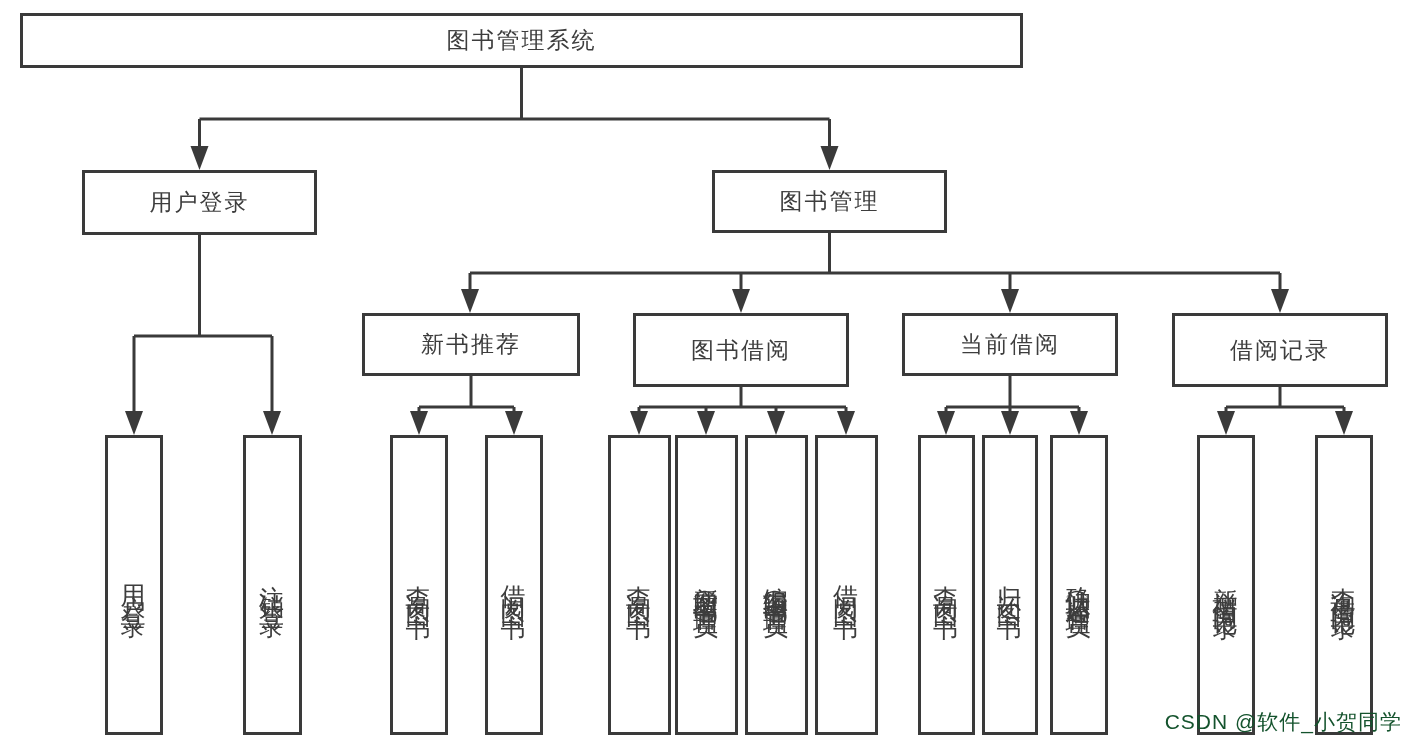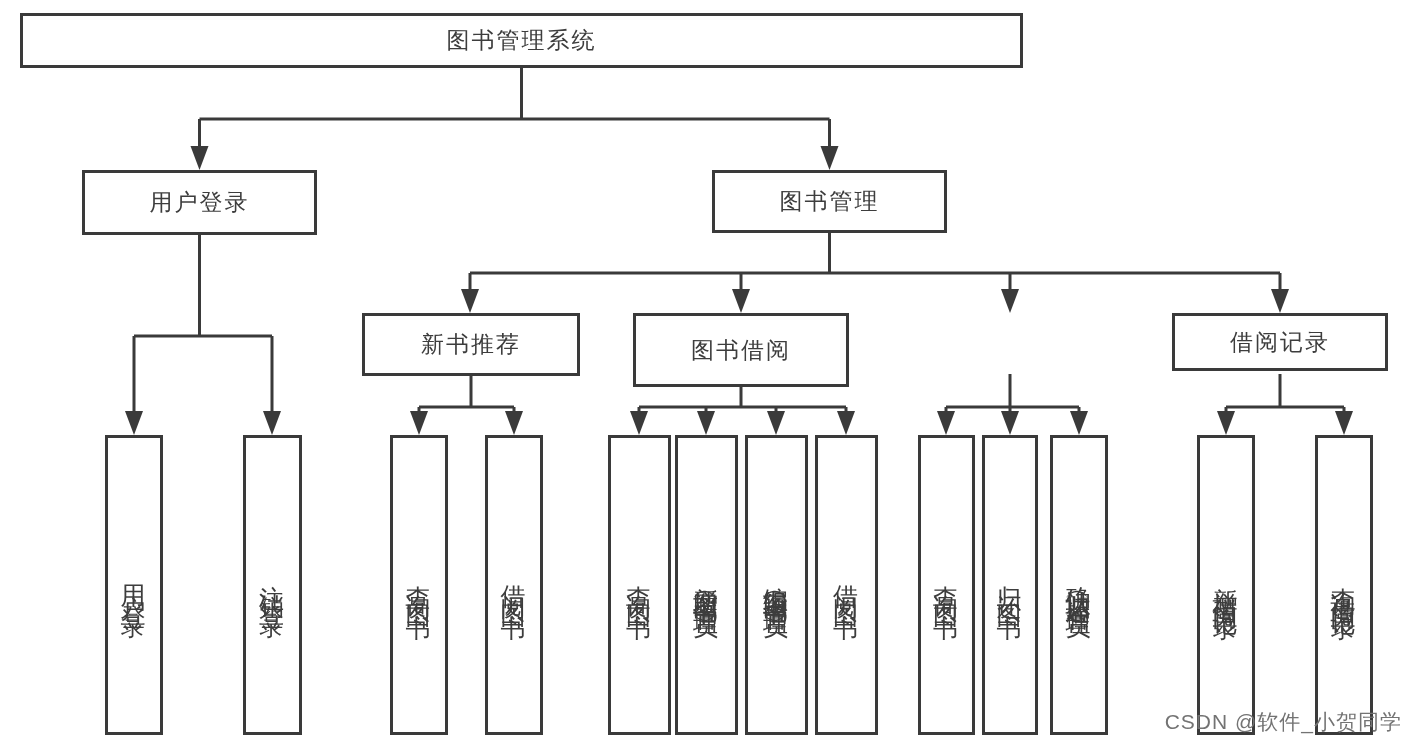--- a/index.html
+++ b/index.html
@@ -32,21 +32,21 @@
   }
   .v4 .vtext { font-size: 25px; letter-spacing: 10px; }
   .v6 .vtext { font-size: 25px; letter-spacing: 6px; }
   .v9 .vtext { font-size: 25px; letter-spacing: 4px; }
   .watermark {
     position: absolute;
     right: 3px;
     bottom: 11px;
     font-size: 21px;
     letter-spacing: 1px;
-    color: #737373;
+    color: #14532d;
     z-index: 10;
     white-space: nowrap;
   }
 </style>
 </head>
 <body>
 
 <div class="canvas">
 
   <svg class="wires" width="1405" height="747" viewBox="0 0 1405 747">
@@ -89,21 +89,22 @@
     </g>
   </svg>
 
   <div class="box h" style="left:20px; top:13px; width:1003px; height:55px">图书管理系统</div>
 
   <div class="box h" style="left:82px; top:170px; width:235px; height:65px">用户登录</div>
   <div class="box h" style="left:362px; top:313px; width:218px; height:63px">新书推荐</div>
 
   <div class="box h" style="left:712px; top:170px; width:235px; height:63px">图书管理</div>
   <div class="box h" style="left:633px; top:313px; width:216px; height:74px">图书借阅</div>
-  <div class="box h" style="left:1172px; top:313px; width:216px; height:58px">借阅记录</div>
+  <div class="box h" style="left:902px; top:313px; width:216px; height:63px">当前借阅</div>
+  <div class="box h" style="left:1172px; top:313px; width:216px; height:74px">借阅记录</div>
 
   <div class="box v4" style="left:105px; top:435px; width:58px; height:300px">
     <span class="vtext">用户登录</span>
   </div>
   <div class="box v4" style="left:243px; top:435px; width:59px; height:300px">
     <span class="vtext">注销登录</span>
   </div>
 
   <div class="box v4" style="left:390px; top:435px; width:58px; height:300px">
     <span class="vtext">查询图书</span>

